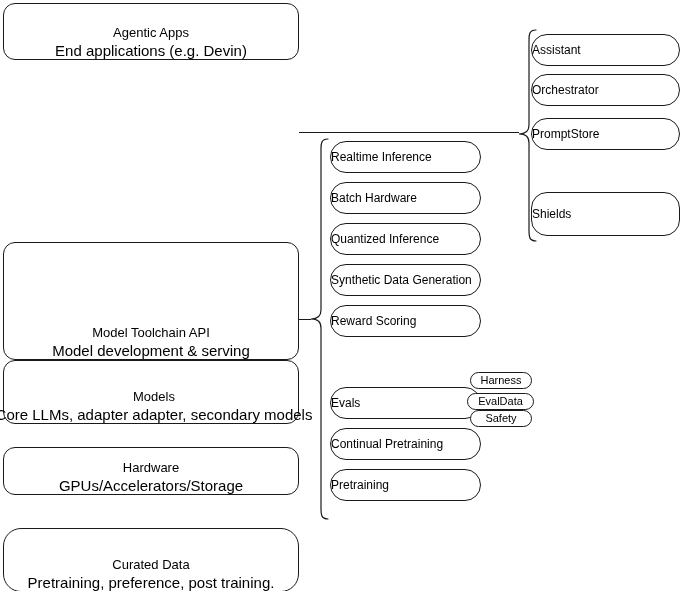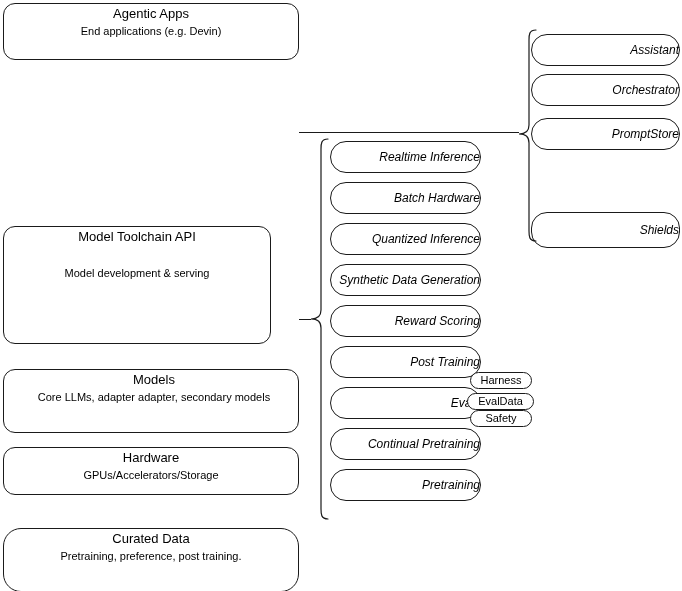--- a/index.html
+++ b/index.html
@@ -21,48 +21,47 @@
   }
   .box {
     position: absolute;
     box-sizing: border-box;
     border: 1.1px solid #1a1a1a;
     border-radius: 12px;
     background: #ffffff;
     display: flex;
     flex-direction: column;
     align-items: center;
-    justify-content: flex-start;
+    justify-content: flex-end;
     text-align: center;
     padding: 2px 6px;
   }
   .box .title {
     font-size: 13px;
     line-height: 16px;
     color: #000000;
     white-space: nowrap;
   }
   .box .subtitle {
-    font-size: 11px;
+    font-size: 15px;
     line-height: 13px;
     color: #000000;
     margin-top: 3px;
     white-space: nowrap;
   }
   .stack-box {
     position: absolute;
     box-sizing: border-box;
     border: 1.1px solid #1a1a1a;
     border-radius: 16px;
     background: #ffffff;
     display: flex;
     align-items: center;
-    justify-content: flex-end;
+    justify-content: flex-start;
     text-align: center;
-    font-style: italic;
   }
   .stack-box .label {
     font-size: 12px;
     line-height: 15px;
     color: #000000;
     white-space: nowrap;
   }
   .pill {
     position: absolute;
     box-sizing: border-box;
@@ -96,26 +95,26 @@
 <body>
 
 <div id="canvas">
 
   <div class="box" style="left:3px; top:3px; width:296px; height:57px;">
     <div class="title">Agentic Apps</div>
     <div class="subtitle">End applications (e.g. Devin)</div>
   </div>
 
 
-  <div class="box" style="left:3px; top:226px; width:268px; height:118px;gap:19px;">
+  <div class="box" style="left:3px; top:242px; width:296px; height:118px;">
     <div class="title">Model Toolchain API</div>
     <div class="subtitle">Model development &amp; serving</div>
   </div>
 
-  <div class="box" style="left:3px; top:369px; width:296px; height:64px;padding-left:12px;">
+  <div class="box" style="left:3px; top:360px; width:296px; height:64px;padding-left:12px;">
     <div class="title">Models</div>
     <div class="subtitle">Core LLMs, adapter adapter, secondary models</div>
   </div>
 
   <div class="box" style="left:3px; top:447px; width:296px; height:48px;">
     <div class="title">Hardware</div>
     <div class="subtitle">GPUs/Accelerators/Storage</div>
   </div>
 
   <div class="box" style="left:3px; top:528px; width:296px; height:64px;border-radius:18px;">
@@ -147,23 +146,20 @@
   </div>
   <div class="stack-box" style="left:330px; top:223px; width:151px; height:32px;">
     <span class="label">Quantized Inference</span>
   </div>
   <div class="stack-box" style="left:330px; top:264px; width:151px; height:32px;">
     <span class="label">Synthetic Data Generation</span>
   </div>
   <div class="stack-box" style="left:330px; top:305px; width:151px; height:32px;">
     <span class="label">Reward Scoring</span>
   </div>
-  <div class="stack-box" style="left:330px; top:346px; width:151px; height:32px;">
-    <span class="label">Post Training</span>
-  </div>
   <div class="stack-box" style="left:330px; top:387px; width:151px; height:32px;">
     <span class="label">Evals</span>
   </div>
   <div class="stack-box" style="left:330px; top:428px; width:151px; height:32px;">
     <span class="label">Continual Pretraining</span>
   </div>
   <div class="stack-box" style="left:330px; top:469px; width:151px; height:32px;">
     <span class="label">Pretraining</span>
   </div>
 
@@ -179,17 +175,17 @@
 
   <div class="stack-box" style="left:531px; top:34px; width:149px; height:32px;">
     <span class="label">Assistant</span>
   </div>
   <div class="stack-box" style="left:531px; top:118px; width:149px; height:32px;">
     <span class="label">PromptStore</span>
   </div>
   <div class="stack-box" style="left:531px; top:74px; width:149px; height:32px;">
     <span class="label">Orchestrator</span>
   </div>
-  <div class="stack-box" style="left:531px; top:212px; width:149px; height:36px;">
+  <div class="stack-box" style="left:531px; top:192px; width:149px; height:44px;">
     <span class="label">Shields</span>
   </div>
 
 </div>
 
 </body></html>

